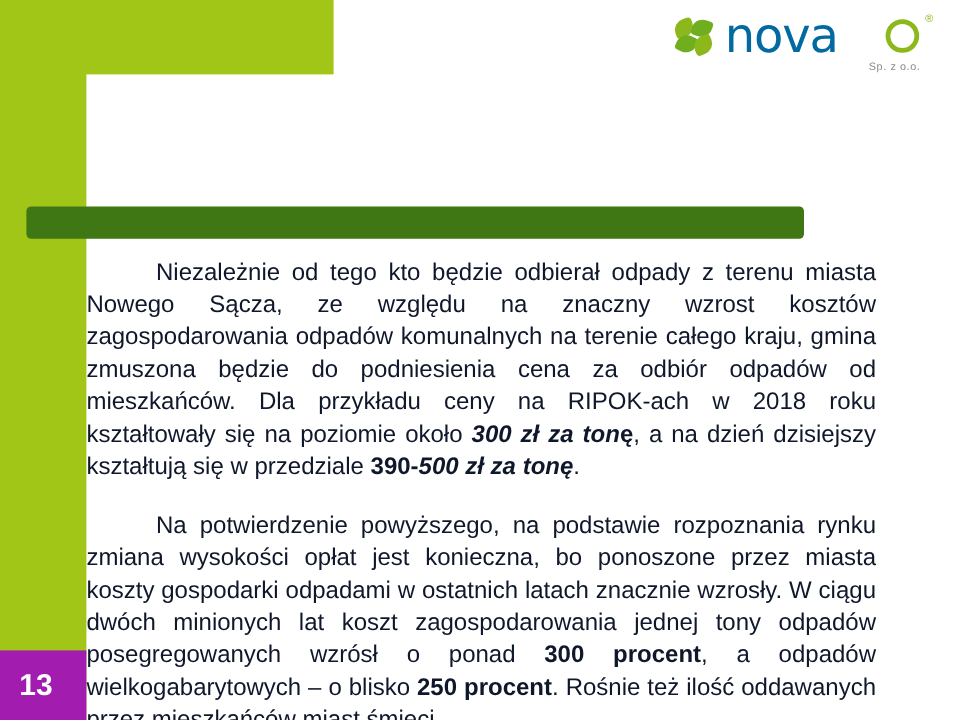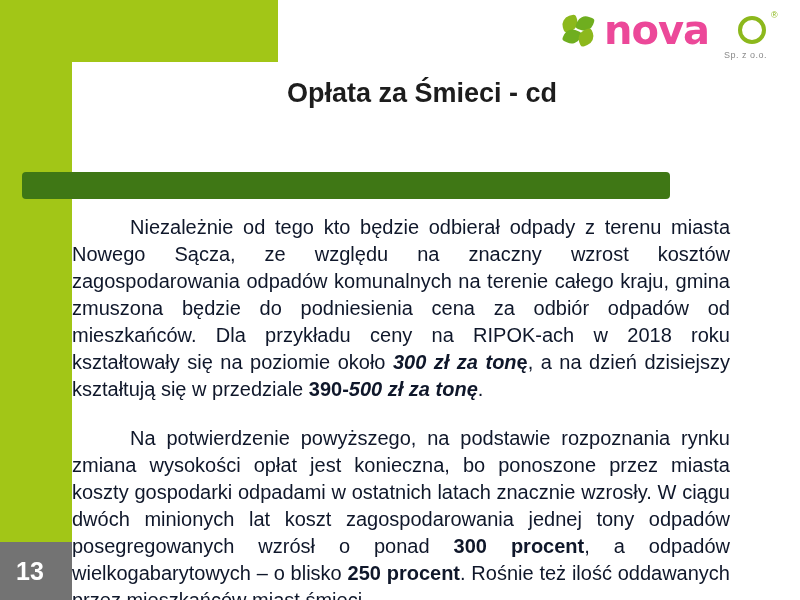--- a/index.html
+++ b/index.html
@@ -62,24 +62,24 @@
   }
   .logo-mark .leaf.l1 { left: 0; top: 0; transform: rotate(-18deg); }
   .logo-mark .leaf.l2 { left: 15px; top: 0; background:#6fae1f; transform: rotate(20deg); }
   .logo-mark .leaf.l3 { left: 2px; top: 13px; background:#6fae1f; transform: rotate(25deg); }
   .logo-mark .leaf.l4 { left: 16px; top: 14px; background:#8cb81c; transform: rotate(-22deg); }
   .logo-word {
     position: absolute;
     left: 42px;
     top: 0;
     font-family: "DejaVu Sans", sans-serif;
-    font-weight: bold;
+    font-weight: normal;
     font-size: 40px;
     letter-spacing: -1px;
-    color: #ec4899;
+    color: #0369a1;
     line-height: 44px;
   }
   .logo-ring {
     position: absolute;
     left: 176px;
     top: 8px;
     width: 28px;
     height: 28px;
     border: 4px solid #8cb81c;
     border-radius: 50%;
@@ -138,21 +138,21 @@
   .para.justify {
     text-align: justify;
   }
   
   .page-number-box {
     position: absolute;
     left: 0;
     bottom: 0;
     width: 72px;
     height: 58px;
-    background: #737373;
+    background: #a21caf;
   }
   .page-number {
     position: absolute;
     left: 16px;
     bottom: 14px;
     font-size: 25px;
     font-weight: bold;
     color: #ffffff;
   }
 </style>
@@ -170,21 +170,20 @@
       <span class="leaf l2"></span>
       <span class="leaf l3"></span>
       <span class="leaf l4"></span>
     </div>
     <div class="logo-word">nova</div>
     <div class="logo-ring"></div>
     <div class="logo-reg">®</div>
     <div class="logo-sub">Sp. z o.o.</div>
   </div>
 
-  <div class="title">Opłata za Śmieci - cd</div>
 
   <div class="bar"></div>
 
   <div class="body-text">
     <p class="para justify"><span>Niezależnie od tego kto będzie odbierał odpady z terenu miasta Nowego Sącza, ze względu na znaczny wzrost kosztów zagospodarowania odpadów komunalnych na terenie całego kraju, gmina zmuszona będzie do podniesienia cena za odbiór odpadów od mieszkańców. Dla przykładu ceny na RIPOK-ach w 2018 roku kształtowały się na poziomie około </span><span style="font-weight: bold; font-style: italic;">300 zł za ton</span><span style="font-weight: bold;">ę</span><span>, a na dzień dzisiejszy kształtują się w przedziale </span><span style="font-weight: bold;">390-</span><span style="font-weight: bold; font-style: italic;">500 zł za tonę</span><span>.</span></p>
     <p class="para justify"><span>Na potwierdzenie powyższego, na podstawie rozpoznania rynku zmiana wysokości opłat jest konieczna, bo ponoszone przez miasta koszty gospodarki odpadami w ostatnich latach znacznie wzrosły. W ciągu dwóch minionych lat koszt zagospodarowania jednej tony odpadów posegregowanych wzrósł o ponad </span><span style="font-weight: bold;">300 procent</span><span>, a odpadów wielkogabarytowych – o blisko </span><span style="font-weight: bold;">250 procent</span><span>. Rośnie też ilość oddawanych przez mieszkańców miast śmieci.</span></p>
   </div>
 
   <div class="page-number-box">
     <div class="page-number">13</div>

